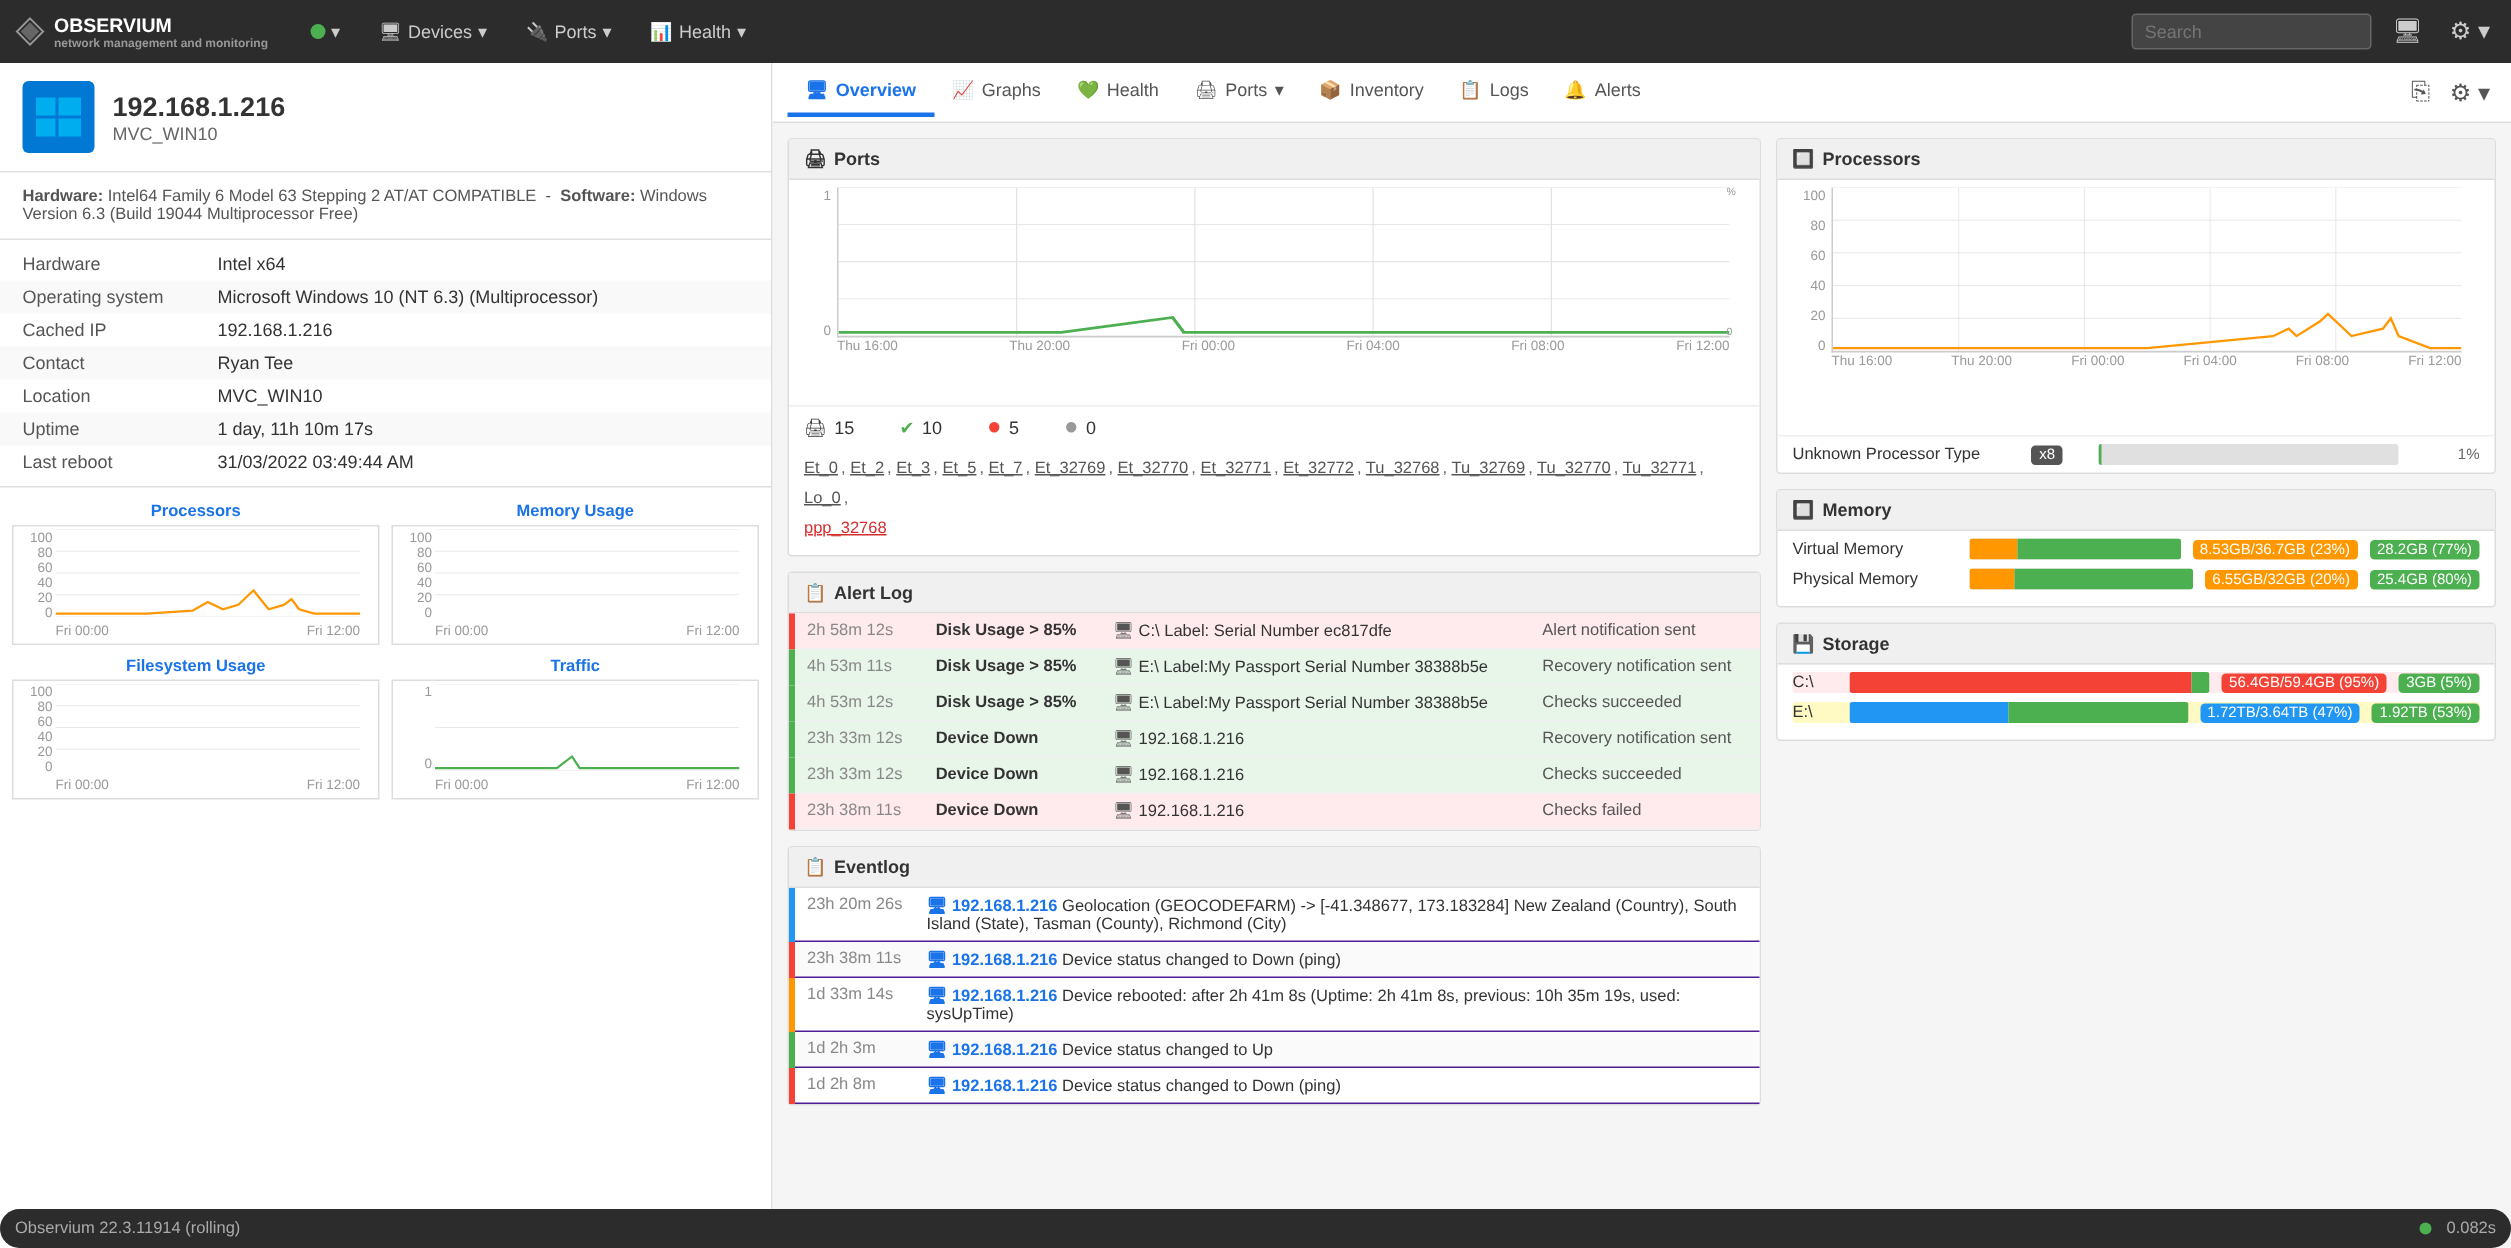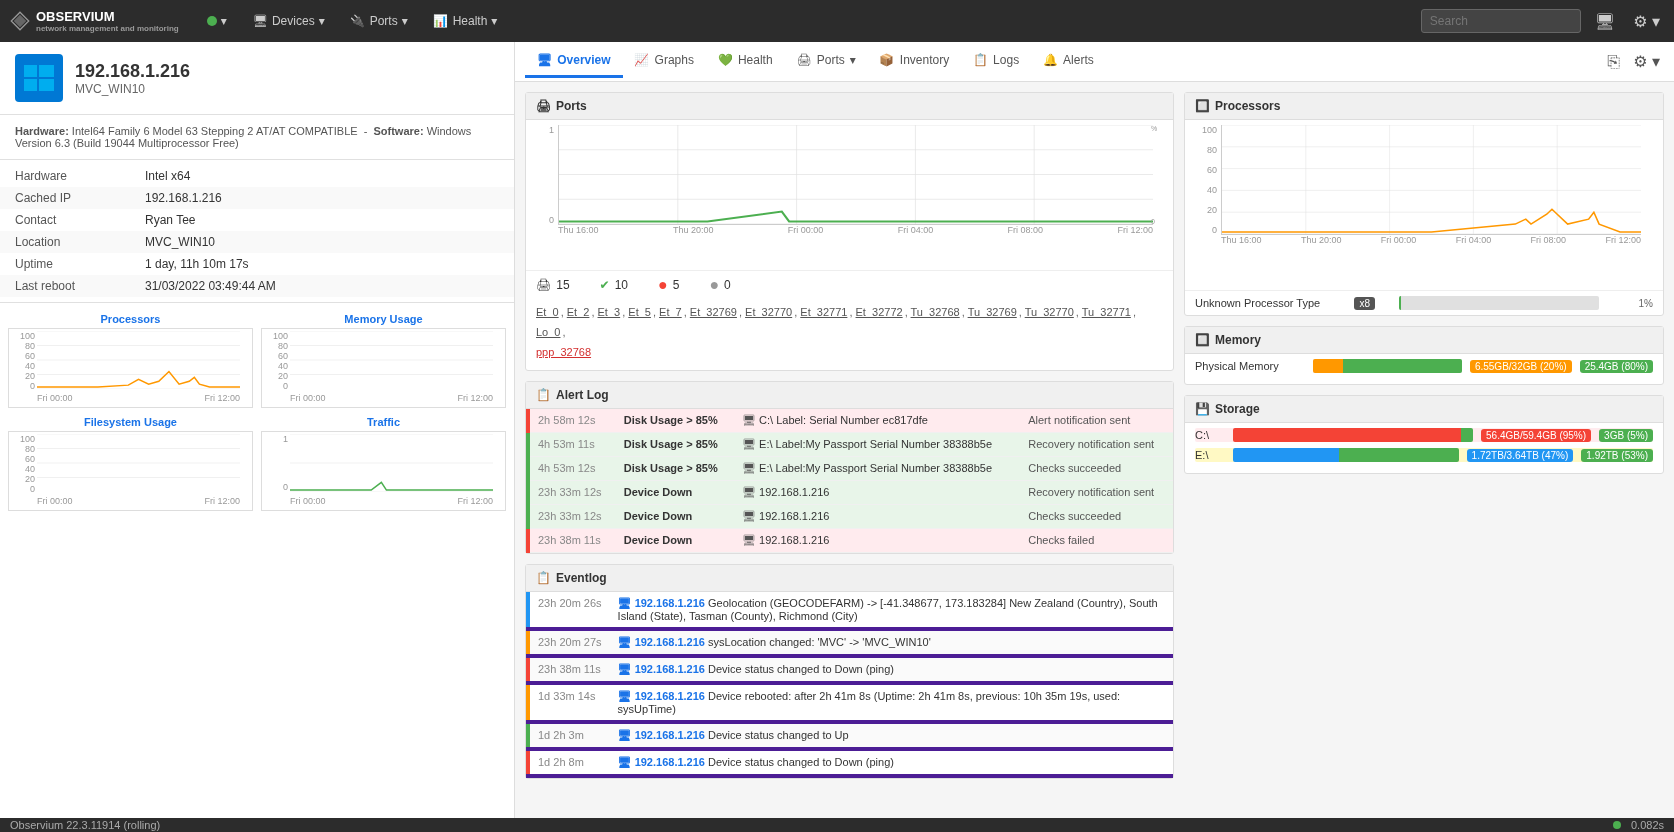--- a/index.html
+++ b/index.html
@@ -146,21 +146,21 @@
     .alert-table tr { border-bottom: 1px solid #f0f0f0; }
     .alert-table tr:nth-child(odd) { background: #fff5f5; }
     .alert-table tr:nth-child(even) { background: #f0fff0; }
     .alert-table td { padding: 5px 8px; font-size: 11px; vertical-align: top; }
     .alert-time { color: #888; white-space: nowrap; }
     .alert-type { font-weight: bold; }
     .alert-status { color: #555; }
 
     
     .eventlog-table { width: 100%; border-collapse: collapse; }
-    .eventlog-table tr { border-bottom: 4px solid #4c1d95; }
+    .eventlog-table tr { border-bottom: 1px solid #4c1d95; }
     .eventlog-table tr:nth-child(odd) { background: #fff; }
     .eventlog-table tr:nth-child(even) { background: #fafafa; }
     .eventlog-table td { padding: 5px 8px; font-size: 11px; vertical-align: top; }
     .eventlog-time { color: #888; white-space: nowrap; }
     .event-ip { color: #1a73e8; font-weight: bold; }
 
     
     .processors-chart { padding: 5px 10px; position: relative; height: 170px; }
     .proc-chart-inner { position: relative; height: 130px; }
     .proc-yaxis {
@@ -204,23 +204,23 @@
     .stor-bar-wrap { flex: 1; height: 14px; border-radius: 2px; overflow: hidden; display: flex; position: relative; }
     .stor-bar-used { height: 100%; background: #f44336; }
     .stor-bar-free { height: 100%; background: #4CAF50; }
     .stor-badge-used { background: #f44336; color: #fff; padding: 1px 5px; border-radius: 3px; font-size: 10px; white-space: nowrap; }
     .stor-badge-free { background: #4CAF50; color: #fff; padding: 1px 5px; border-radius: 3px; font-size: 10px; white-space: nowrap; }
     .stor-row-bg { background: #ffebee; border-radius: 2px; }
     .stor-row-bg2 { background: #fff9c4; border-radius: 2px; }
 
     
     #statusbar {
-      position: fixed; bottom: 0; left: 0; right: 0; height: 14px;
+      position: fixed; bottom: 0; left: 0; right: 0; height: 26px;
       background: #2c2c2c; color: #aaa; font-size: 11px;
-      display: flex; align-items: center; padding: 0 10px; gap: 10px;
+      display: flex; align-items: center; padding: 0 10px; gap: 10px; border-radius: 13px;
     }
     .status-spacer { flex: 1; }
     .status-green-dot { width: 8px; height: 8px; border-radius: 50%; background: #4CAF50; display: inline-block; }
     .grid-line { stroke: #e0e0e0; stroke-width: 0.5; }
     .chart-line-orange { stroke: #ff9800; stroke-width: 1.5; fill: none; }
     .chart-line-green { stroke: #4CAF50; stroke-width: 1.5; fill: none; }
   </style>
 </head>
 <body>
 
@@ -291,20 +291,24 @@
       &nbsp;-&nbsp;
       <span style="font-weight:bold;">Software: </span><span>Windows Version 6.3 (Build 19044 Multiprocessor Free)</span>
     </div>
 
     <div class="details-section">
       <table class="details-table">
         <tbody>
             <tr>
           <td>Hardware</td>
           <td>Intel x64</td>
+        </tr>
+        <tr>
+          <td>Operating system</td>
+          <td>Microsoft Windows 10 (NT 6.3) (Multiprocessor)</td>
         </tr>
         <tr>
           <td>Cached IP</td>
           <td>192.168.1.216</td>
         </tr>
         <tr>
           <td>Contact</td>
           <td>Ryan Tee</td>
         </tr>
         <tr>
@@ -606,24 +610,20 @@
           <div class="section-header">
             <span class="section-icon">📋</span>
             <span>Eventlog</span>
           </div>
           <table class="eventlog-table">
             <tbody id="eventlog-body">
             <tr style="background: rgb(255, 255, 255); border-left: 4px solid rgb(33, 150, 243);">
       <td class="eventlog-time">23h 20m 26s</td>
       <td><span class="event-ip">🖥 192.168.1.216</span> Geolocation (GEOCODEFARM) -&gt; [-41.348677, 173.183284] New Zealand (Country), South Island (State), Tasman (County), Richmond (City)</td>
     </tr>
-                <tr style="background: rgb(250, 250, 250); border-left: 4px solid rgb(255, 152, 0);">
-      <td class="eventlog-time">23h 20m 27s</td>
-      <td><span class="event-ip">🖥 192.168.1.216</span> sysLocation changed: 'MVC' -&gt; 'MVC_WIN10'</td>
-    </tr>
                 <tr style="background: rgb(250, 250, 250); border-left: 4px solid rgb(244, 67, 54);">
       <td class="eventlog-time">23h 38m 11s</td>
       <td><span class="event-ip">🖥 192.168.1.216</span> Device status changed to Down (ping)</td>
     </tr>
                 <tr style="background: rgb(255, 255, 255); border-left: 4px solid rgb(255, 152, 0);">
       <td class="eventlog-time">1d 33m 14s</td>
       <td><span class="event-ip">🖥 192.168.1.216</span> Device rebooted: after 2h 41m 8s (Uptime: 2h 41m 8s, previous: 10h 35m 19s, used: sysUpTime)</td>
     </tr>
                 <tr style="background: rgb(250, 250, 250); border-left: 4px solid rgb(76, 175, 80);">
       <td class="eventlog-time">1d 2h 3m</td>
@@ -692,20 +692,29 @@
           </div>
         </div>
 
         <div class="section-card">
           <div class="section-header">
             <span class="section-icon">🔲</span>
             <span>Memory</span>
           </div>
           <div class="memory-rows">
 
+            <div class="memory-row">
+              <span class="mem-label">Virtual Memory</span>
+              <div class="mem-bar-wrap">
+                <div class="mem-bar-used" id="vm-used-bar" style="width:23%;"></div>
+                <div class="mem-bar-free" id="vm-free-bar" style="width:77%;"></div>
+              </div>
+              <span class="mem-badge-used">8.53GB/36.7GB (23%)</span>
+              <span class="mem-badge-free">28.2GB (77%)</span>
+            </div>
 
             <div class="memory-row">
               <span class="mem-label">Physical Memory</span>
               <div class="mem-bar-wrap">
                 <div class="mem-bar-used" id="pm-used-bar" style="width:20%;"></div>
                 <div class="mem-bar-free" id="pm-free-bar" style="width:80%;"></div>
               </div>
               <span class="mem-badge-used">6.55GB/32GB (20%)</span>
               <span class="mem-badge-free">25.4GB (80%)</span>
             </div>

